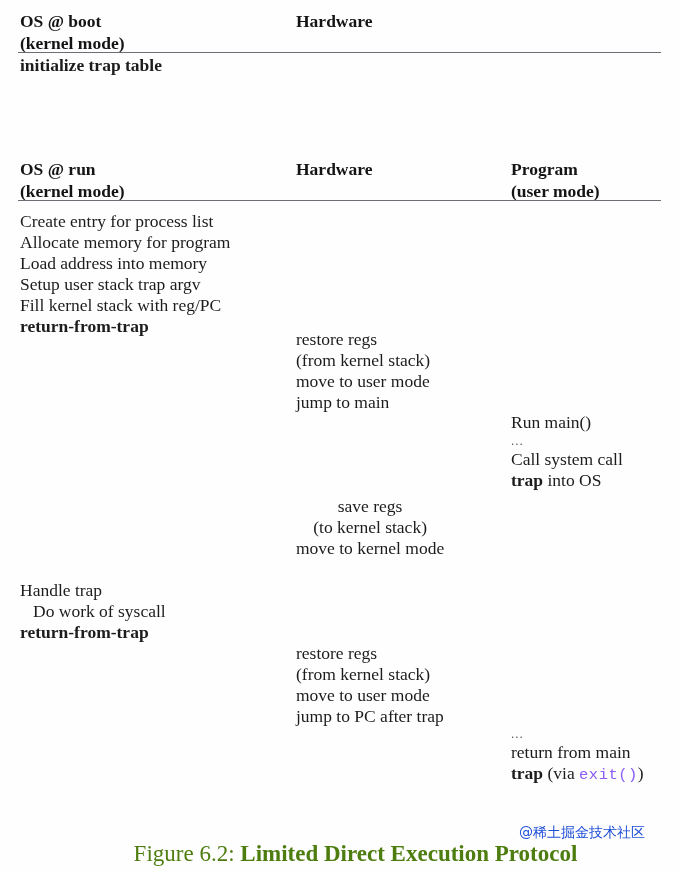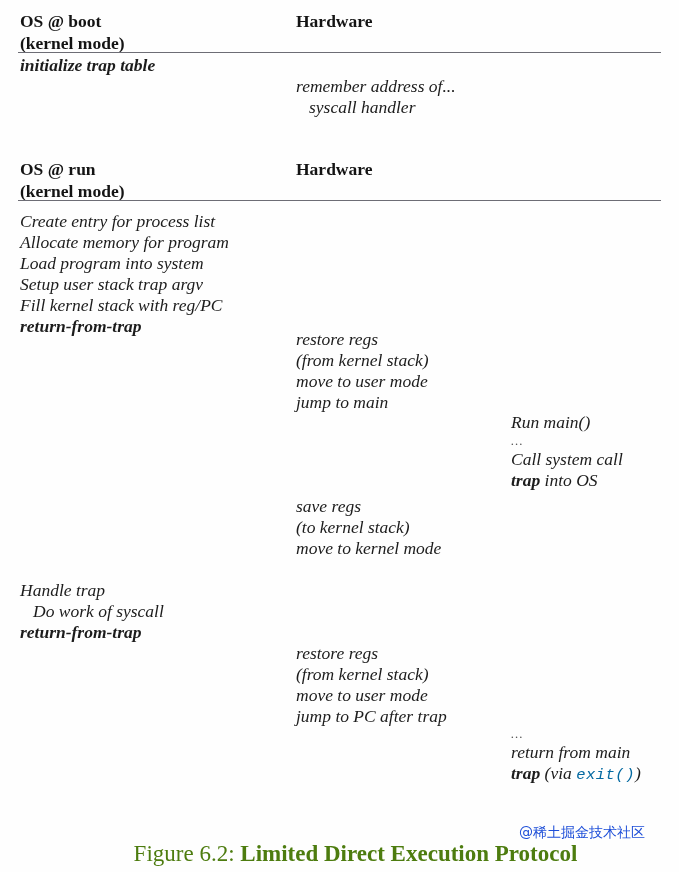--- a/index.html
+++ b/index.html
@@ -21,30 +21,29 @@
     background: #fefefe;
   }
 
   
   .blk {
     position: absolute;
     font-size: 17.5px;
     line-height: 21px;
     white-space: nowrap;
     color: #1c1c1c;
-    font-style: italic;
   }
   .blk .ln { display: block; }
   .blk .ln.indent { padding-left: 13px; }
   .bold { font-weight: bold; }
   .mono {
     font-family: "Liberation Mono", "DejaVu Sans Mono", monospace;
     font-size: 15.5px;
     letter-spacing: 0.5px;
-    color: #0369a1;
+    color: #8b5cf6;
   }
   .ellip {
     display: block;
     font-size: 13px;
     line-height: 16px;
     color: #555;
     letter-spacing: 1px;
   }
 
   
@@ -107,61 +106,61 @@
   <div class="hdr" style="left:296px; top:10px;">
     <span class="ln">Hardware</span>
   </div>
 
   <div class="rule" style="top:52px;"></div>
 
   <div class="blk" style="left:20px; top:55px;">
     <span class="ln bold">initialize trap table</span>
   </div>
 
-  <div class="blk" style="left:296px; top:76px;">
-    <span class="ln">remember address of...</span>
-    <span class="ln indent">syscall handler</span>
-  </div>
 
   <div class="hdr" style="left:20px; top:158px;">
     <span class="ln">OS @ run</span>
     <span class="ln">(kernel mode)</span>
   </div>
 
   <div class="hdr" style="left:296px; top:158px;">
     <span class="ln">Hardware</span>
   </div>
 
+  <div class="hdr" style="left:511px; top:158px;">
+    <span class="ln">Program</span>
+    <span class="ln">(user mode)</span>
+  </div>
 
   <div class="rule" style="top:200px;"></div>
 
   <div class="blk" style="left:20px; top:211px;">
     <span class="ln">Create entry for process list</span>
     <span class="ln">Allocate memory for program</span>
-    <span class="ln">Load program into system</span>
+    <span class="ln">Load address into memory</span>
     <span class="ln">Setup user stack trap argv</span>
     <span class="ln">Fill kernel stack with reg/PC</span>
     <span class="ln bold">return-from-trap</span>
   </div>
 
   <div class="blk" style="left:296px; top:329px;">
     <span class="ln">restore regs</span>
     <span class="ln">(from kernel stack)</span>
     <span class="ln">move to user mode</span>
     <span class="ln">jump to main</span>
   </div>
 
   <div class="blk" style="left:511px; top:412px;">
     <span class="ln">Run main()</span>
     <span class="ellip">...</span>
     <span class="ln">Call system call</span>
     <span class="ln"><span class="bold">trap</span><span> into OS</span></span>
   </div>
 
-  <div class="blk" style="left:296px; top:496px;">
+  <div class="blk" style="left:296px; top:496px;text-align:center;">
     <span class="ln">save regs</span>
     <span class="ln">(to kernel stack)</span>
     <span class="ln">move to kernel mode</span>
   </div>
 
   <div class="blk" style="left:20px; top:580px;">
     <span class="ln">Handle trap</span>
     <span class="ln indent">Do work of syscall</span>
     <span class="ln bold">return-from-trap</span>
   </div>

